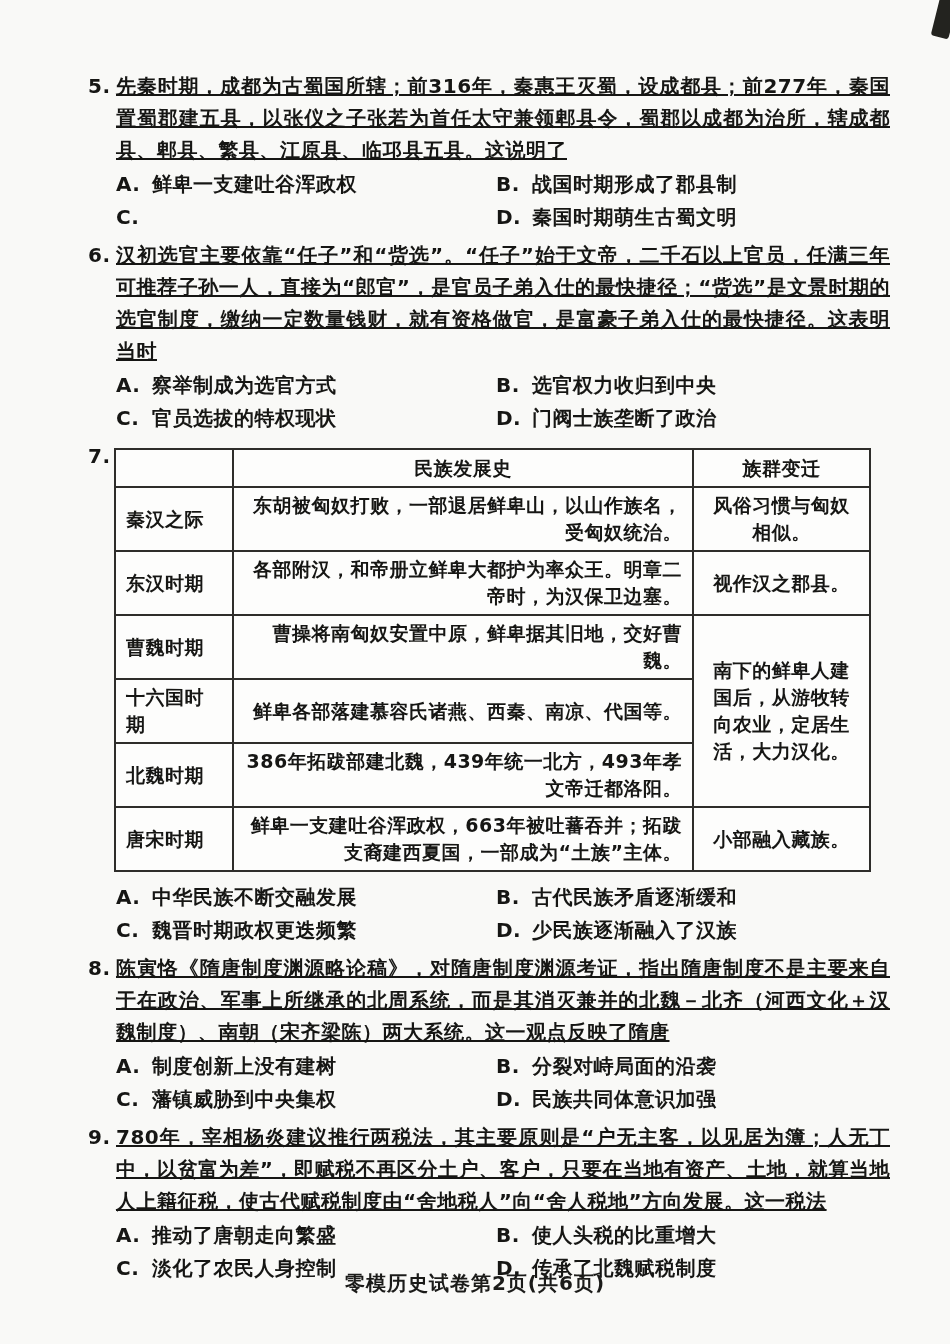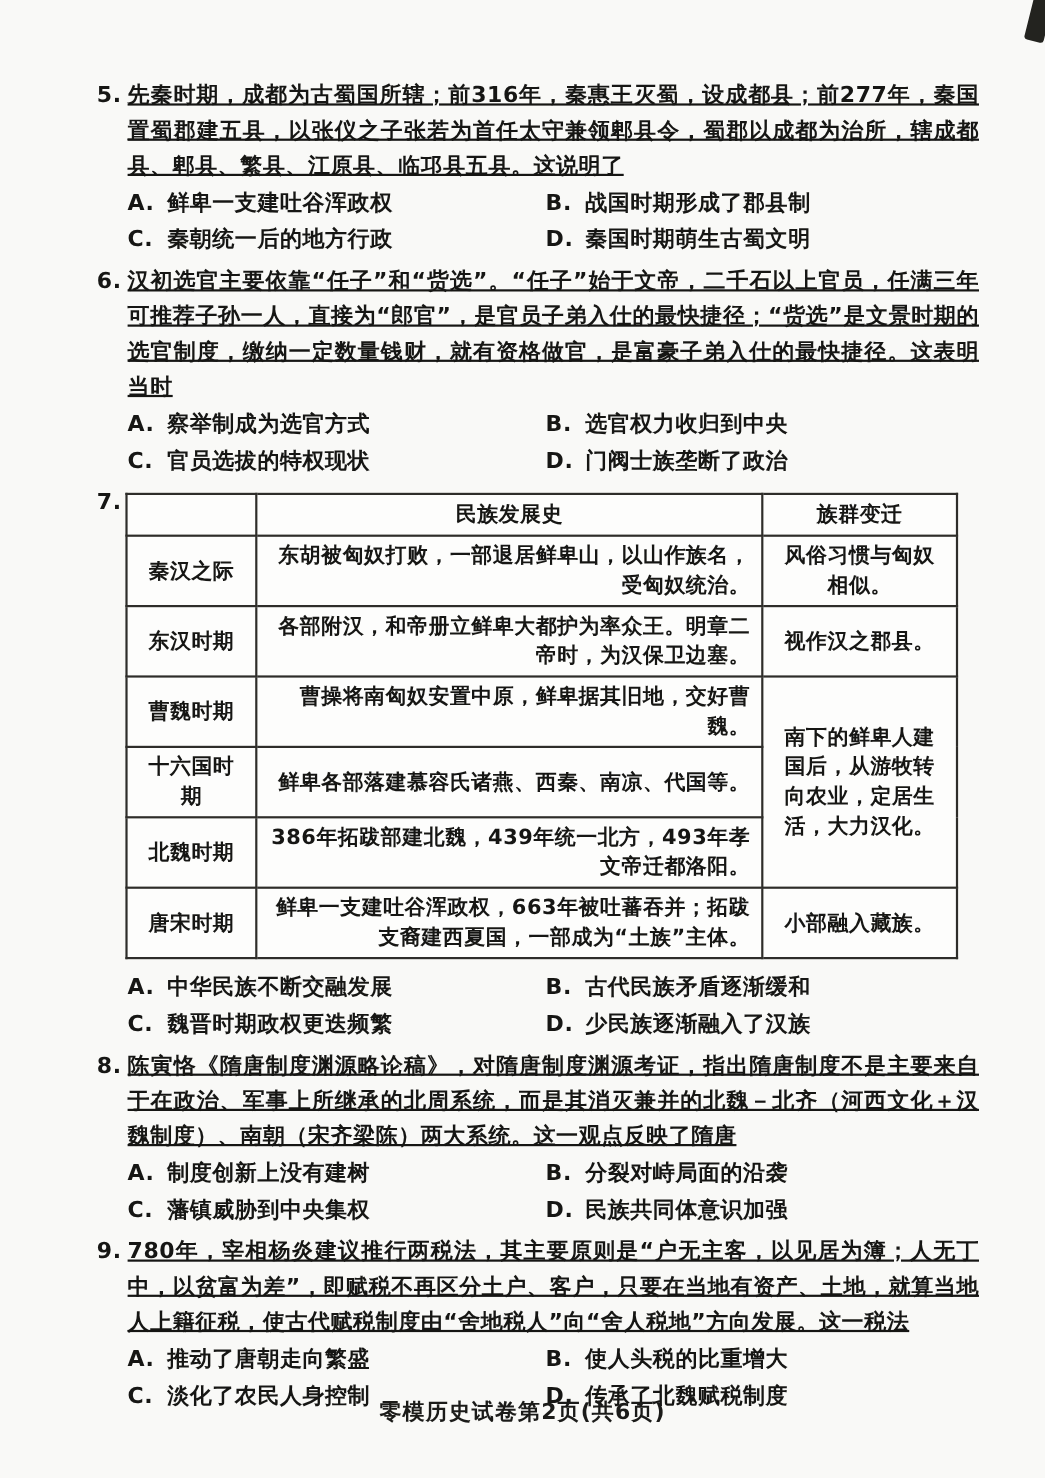--- a/index.html
+++ b/index.html
@@ -65,21 +65,21 @@
   table.hist col.c3{width:177px;}
   table.hist th,table.hist td{
     border:2px solid #2e2d2a;
     font-size:19px;font-weight:700;
     line-height:27px;
     padding:4px 10px;
     vertical-align:middle;
     letter-spacing:.5px;
   }
   table.hist th{text-align:center;font-weight:700;}
-  td.period{text-align:center;padding:4px 4px;}
+  td.period{padding:4px 4px;}
   td.history{text-align:right;}
   td.change{text-align:center;vertical-align:middle;}
   .footer{
     position:absolute;
     top:1270px;left:0;
     width:100%;
     text-align:center;
     font-size:20px;font-weight:700;
     letter-spacing:1px;
     color:#1b1b19;
@@ -100,21 +100,20 @@
           <div class="option">
             <span class="opt-label">A.</span>
             <span>鲜卑一支建吐谷浑政权</span>
           </div>
           <div class="option">
             <span class="opt-label">B.</span>
             <span>战国时期形成了郡县制</span>
           </div>
           <div class="option">
             <span class="opt-label">C.</span>
-            <span>秦朝统一后的地方行政</span>
           </div>
           <div class="option">
             <span class="opt-label">D.</span>
             <span>秦国时期萌生古蜀文明</span>
           </div>
         </div>
       </div>
     </div>
   </div>
 

